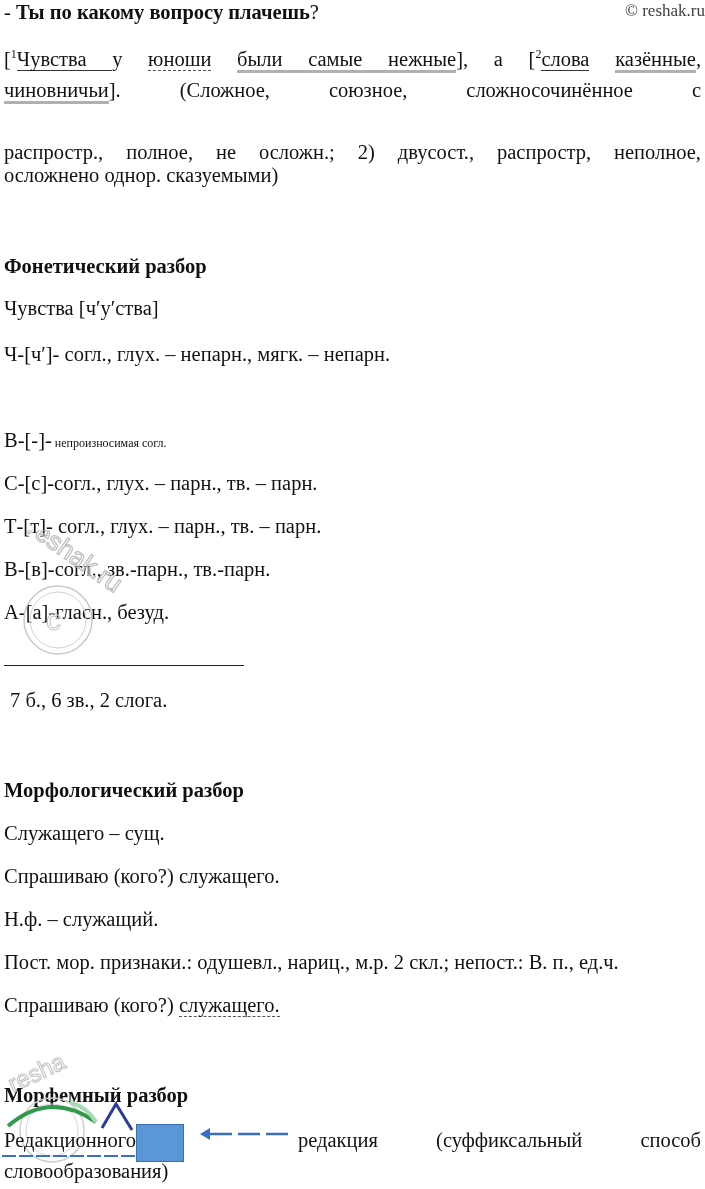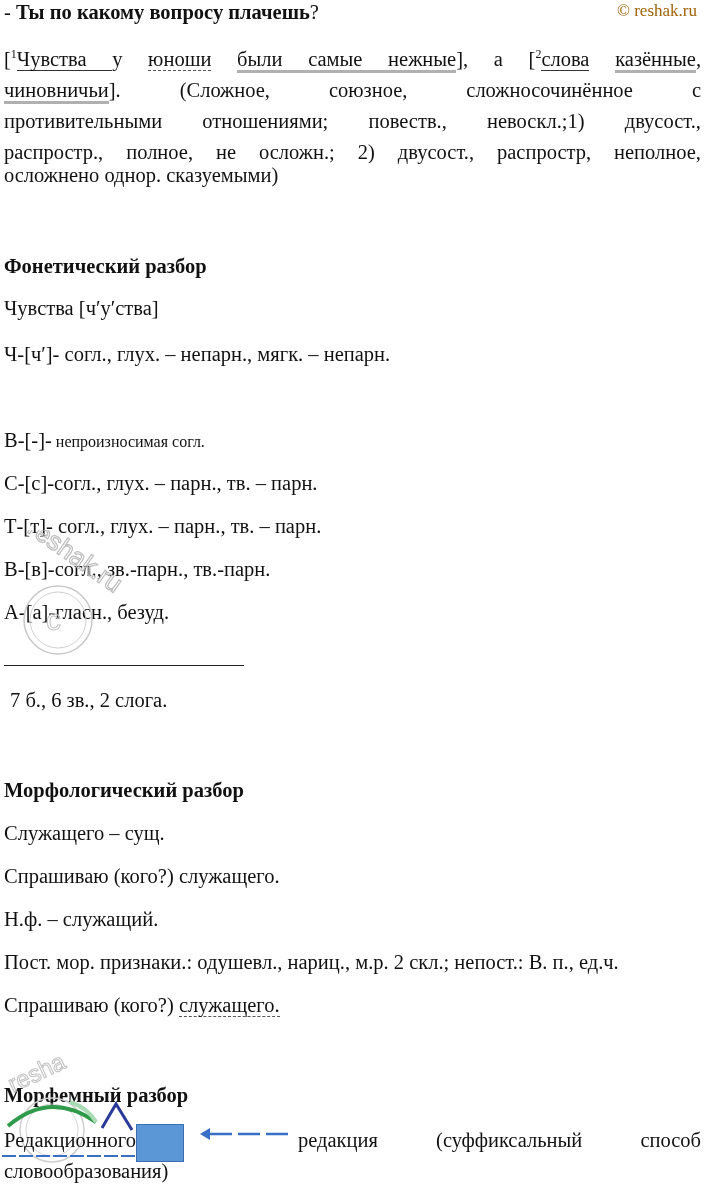--- a/index.html
+++ b/index.html
@@ -33,28 +33,28 @@
       position: absolute;
       left: 4px;
       width: 697px;
       text-align: justify;
       text-align-last: justify;
       white-space: nowrap;
       line-height: 24px;
       margin-top: 8px;
     }
     .bold { font-weight: bold; }
-    .small { font-size: 16px; margin-top: 28px; }
+    .small { font-size: 12px; margin-top: 28px; }
     .watermark-top {
       position: absolute;
-      right: 8px;
+      right: 0;
       top: 0px;
       font-size: 17px;
       line-height: 22px;
-      color: #a16207;
+      color: #404040;
       margin-left: 44px;
     }
     sup { font-size: 12px; vertical-align: 8px; line-height: 0; }
     .u-single { border-bottom: 1.5px solid #333; padding-bottom: 0px; }
     .u-dashed { border-bottom: 1.5px dashed #555; }
     .u-pred { border-bottom: 3px solid #b0b0b0; }
     .rule {
       position: absolute;
       left: 4px;
       top: 665px;
@@ -85,21 +85,20 @@
     <span>- </span><span class="bold">Ты по какому вопросу плачешь</span><span>?</span>
   </div>
   <div class="watermark-top">© reshak.ru</div>
 
   <div class="justify" style="top:39px;">
     <span>[</span><sup>1</sup><span class="u-single">Чувства </span><span> у </span> <span class="u-dashed">юноши</span> <span class="u-pred">были самые нежные</span><span>], а [</span><sup>2</sup><span class="u-single">слова</span> <span class="u-pred">казённые</span><span>,</span>
   </div>
   <div class="justify" style="top:70px;">
     <span class="u-pred">чиновничьи</span><span>].  (Сложное,  союзное,  сложносочинённое  с</span>
   </div>
-  <div class="justify" style="top:101px;">противительными  отношениями;  повеств.,  невоскл.;1)  двусост.,</div>
   <div class="justify" style="top:132px;">распростр.,  полное,  не  осложн.;  2)  двусост.,  распростр,  неполное,</div>
   <div class="line" style="top:163px;">осложнено однор. сказуемыми)</div>
 
   <div class="line bold" style="top:254px;">Фонетический разбор</div>
   <div class="line" style="top:296px;">Чувства [ч′у′ства]</div>
 
   <div class="line" style="top:342px;">
     <span>Ч-[ч′]-</span><span> согл., глух. – непарн., мягк. – непарн.</span>
   </div>
   <div class="line" style="top:428px;">

